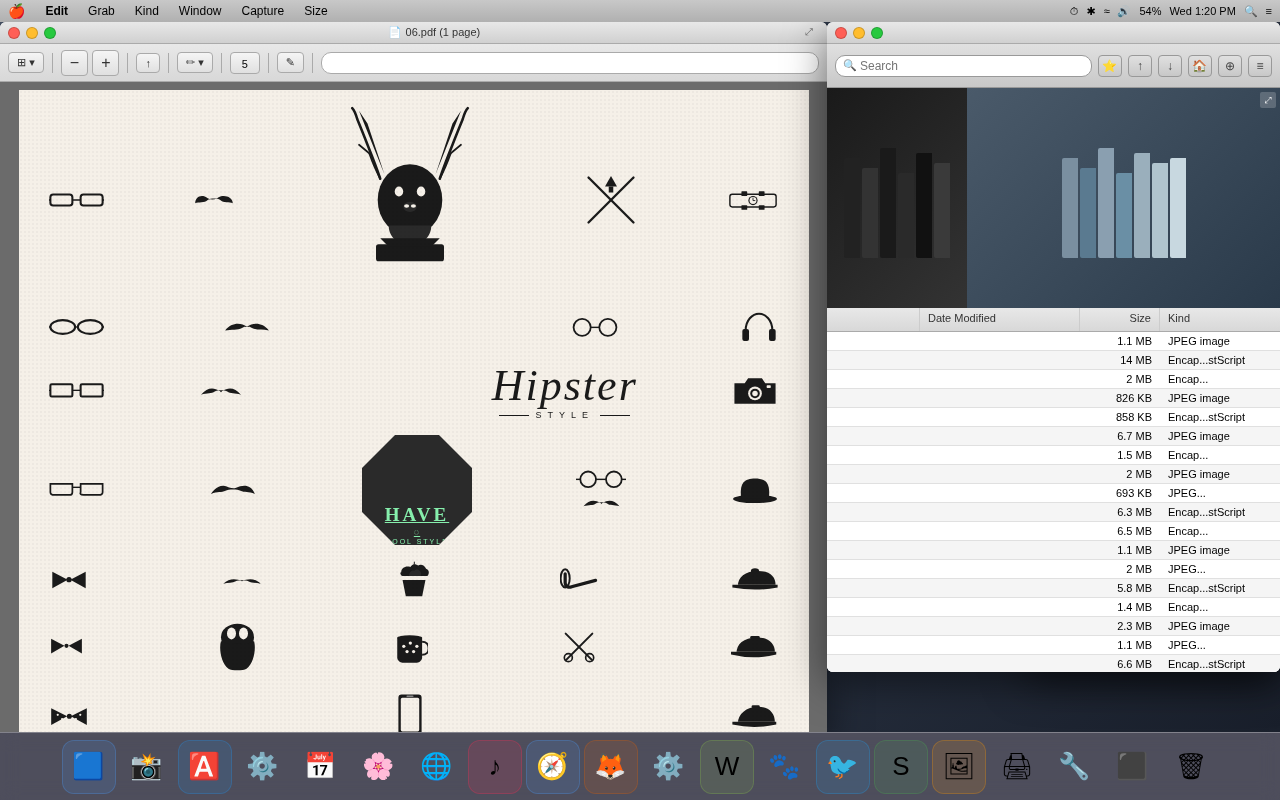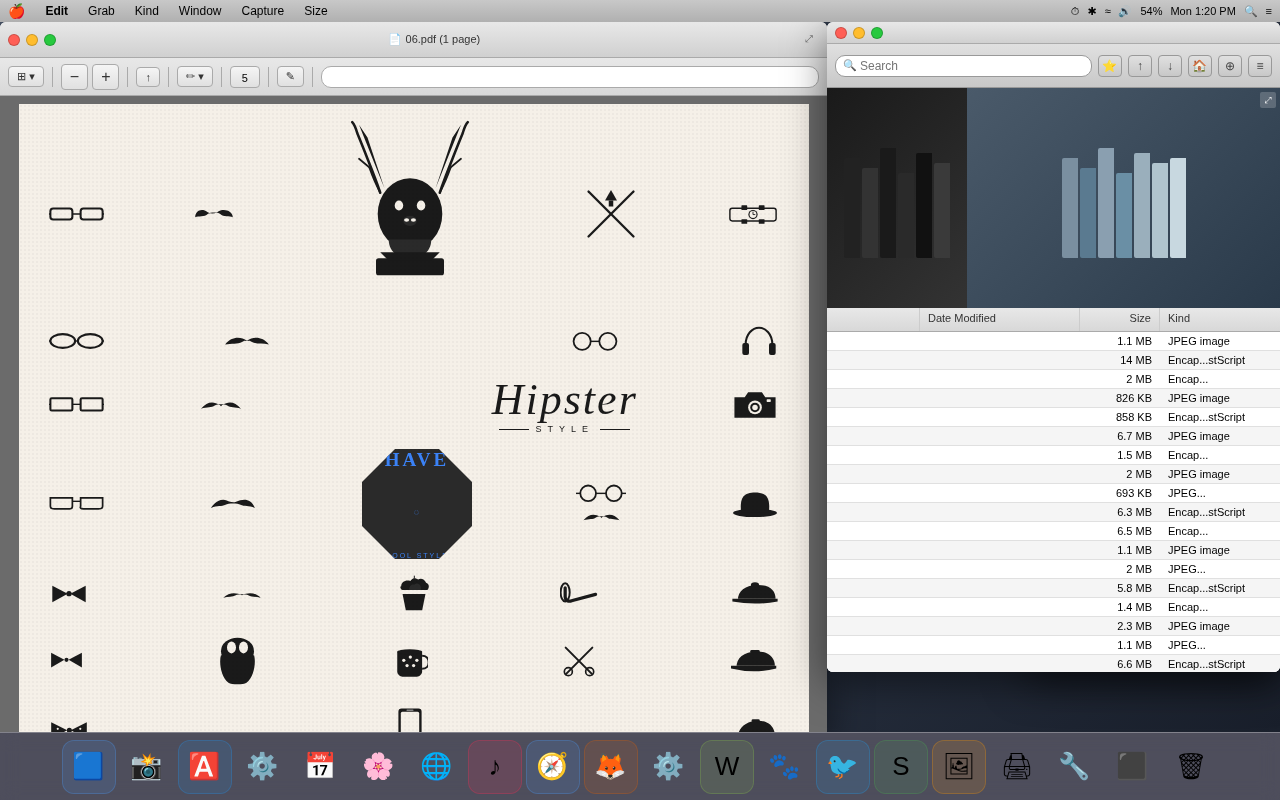--- a/index.html
+++ b/index.html
@@ -57,21 +57,21 @@
       width: 827px;
       height: 715px;
       background: #f0f0f0;
       border-radius: 6px;
       box-shadow: 0 10px 40px rgba(0,0,0,0.5);
       display: flex;
       flex-direction: column;
       overflow: hidden;
     }
     .pdf-titlebar {
-      height: 36px;
+      height: 22px;
       background: linear-gradient(to bottom, #e8e8e8, #d0d0d0);
       display: flex;
       align-items: center;
       padding: 0 8px;
       border-bottom: 1px solid #aaa;
       flex-shrink: 0;
     }
     .window-buttons { display: flex; gap: 6px; margin-right: 8px; }
     .win-btn {
       width: 12px; height: 12px;
@@ -462,21 +462,21 @@
   <span class="menubar-item">Kind</span>
   <span class="menubar-item">Window</span>
   <span class="menubar-item">Capture</span>
   <span class="menubar-item">Size</span>
   <div class="menubar-right">
     <span>⏱</span>
     <span>✱</span>
     <span>≈</span>
     <span>🔊</span>
     <span>54%</span>
-    <span>Mon 1:20 PM</span>
+    <span>Wed 1:20 PM</span>
     <span>🔍</span>
     <span>≡</span>
   </div>
 </div>
 
 <div class="desktop">
 
   <div class="pdf-window">
     <div class="pdf-titlebar">
       <div class="window-buttons">
@@ -662,21 +662,21 @@
               <line x1="34" y1="13" x2="46" y2="13" stroke="#1a1a1a" stroke-width="2"></line>
             </svg>
           </div>
 
           <div>
             <svg class="mustache-svg" viewBox="0 0 80 25" fill="#1a1a1a">
               <path d="M5,22 C5,22 15,5 30,10 C35,12 40,14 45,12 C55,8 68,5 75,22 C65,18 58,20 52,17 C47,14 33,14 28,17 C22,20 15,18 5,22Z"></path>
             </svg>
           </div>
 
-          <div style="width:110px;height:110px;background:#2a2a2a;clip-path:polygon(30% 0%,70% 0%,100% 30%,100% 70%,70% 100%,30% 100%,0% 70%,0% 30%);display:flex;flex-direction:column;align-items:center;justify-content:space-between;color:#3b82f6;text-align:center;">
+          <div style="width:110px;height:110px;background:#2a2a2a;clip-path:polygon(30% 0%,70% 0%,100% 30%,100% 70%,70% 100%,30% 100%,0% 70%,0% 30%);display:flex;flex-direction:column;align-items:center;justify-content:flex-end;color:#86efac;text-align:center;text-decoration:underline;">
             <div style="font-size:19px;font-weight:bold;font-family:Georgia,serif;letter-spacing:3px;">HAVE</div>
             <div style="font-size:9px;letter-spacing:1px;margin:1px 0;">◌</div>
             <div style="font-size:7px;letter-spacing:2px;">COOL STYLE</div>
           </div>
 
           <div style="display:flex;flex-direction:column;gap:4px;align-items:center;">
             <svg viewBox="0 0 70 25" fill="none" style="width:50px;height:20px;">
               <circle cx="17" cy="13" r="11" stroke="#1a1a1a" stroke-width="2.5"></circle>
               <circle cx="53" cy="13" r="11" stroke="#1a1a1a" stroke-width="2.5"></circle>
               <line x1="28" y1="13" x2="42" y2="13" stroke="#1a1a1a" stroke-width="2"></line>

